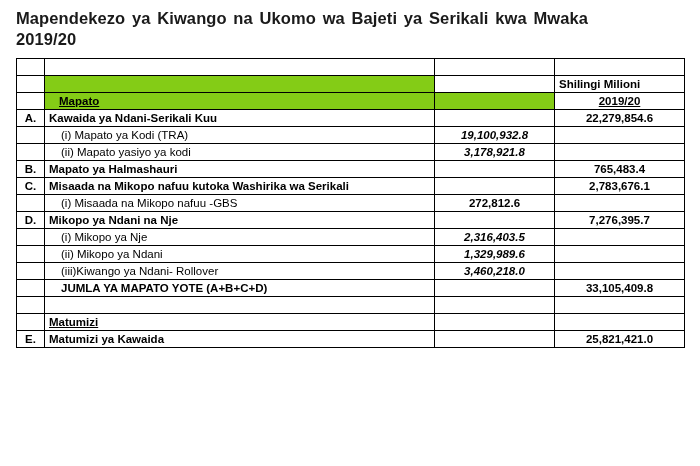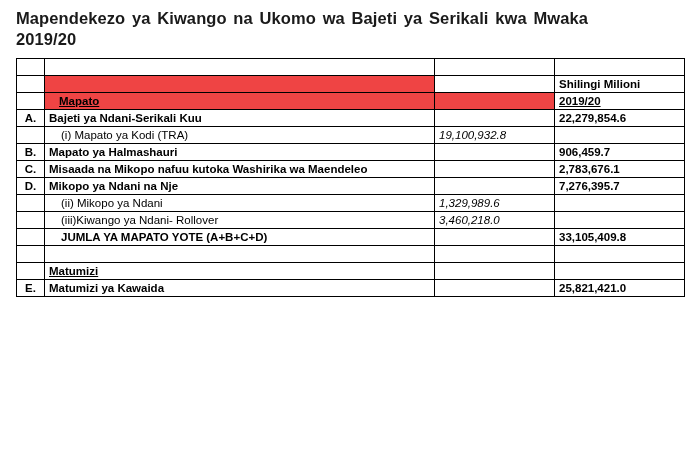--- a/index.html
+++ b/index.html
@@ -47,29 +47,29 @@
     overflow: hidden;
     white-space: nowrap;
   }
   col.c-code { width: 28px; }
   col.c-desc { width: 390px; }
   col.c-mid  { width: 120px; }
   col.c-val  { width: 130px; }
 
   .cell-code { text-align: center; font-weight: bold; font-size: 11.5px; }
   .cell-desc { text-align: left; }
-  .cell-mid  { text-align: left; font-style: italic; }
+  .cell-mid  { text-align: center; font-style: italic; font-weight: bold; }
   .cell-mid.plain { font-style: normal; }
-  .cell-val  { text-align: left; font-weight: bold; }
+  .cell-val  { text-align: center; font-weight: bold; }
 
   .bold { font-weight: bold; }
   .indent { padding-left: 16px !important; }
   .tight-indent { padding-left: 14px !important; }
   .underline-text { text-decoration: underline; }
-  .shaded { background: #ef4444; }
+  .shaded { background: #84cc16; }
   .row-head td { height: 18px; }
   .units-cell {
     text-align: left;
     font-weight: bold;
     margin-left: 8px;
   }
   .empty-row td { height: 17px; }
 </style>
 </head>
 <body>
@@ -100,50 +100,68 @@
       </tr>
       <tr class="row-head">
         <td></td>
         <td class="shaded cell-desc tight-indent bold underline-text">Mapato</td>
         <td class="shaded"></td>
         <td class="cell-val underline-text">2019/20</td>
       </tr>
 
       <tr>
         <td class="cell-code">A.</td>
-        <td class="cell-desc bold">Bajeti ya Ndani-Serikali Kuu</td>
+        <td class="cell-desc bold">Kawaida ya Ndani-Serikali Kuu</td>
         <td class="cell-mid"></td>
         <td class="cell-val">22,279,854.6</td>
       </tr>
       <tr>
         <td class="cell-code"></td>
         <td class="cell-desc indent">(i) Mapato ya Kodi (TRA)</td>
         <td class="cell-mid">19,100,932.8</td>
         <td class="cell-val"></td>
       </tr>
       <tr>
+        <td class="cell-code"></td>
+        <td class="cell-desc indent">(ii) Mapato yasiyo ya kodi</td>
+        <td class="cell-mid">3,178,921.8</td>
+        <td class="cell-val"></td>
+      </tr>
+      <tr>
         <td class="cell-code">B.</td>
         <td class="cell-desc bold">Mapato ya Halmashauri</td>
         <td class="cell-mid"></td>
-        <td class="cell-val">906,459.7</td>
+        <td class="cell-val">765,483.4</td>
       </tr>
       <tr>
         <td class="cell-code">C.</td>
-        <td class="cell-desc bold">Misaada na Mikopo nafuu kutoka Washirika wa Maendeleo</td>
+        <td class="cell-desc bold">Misaada na Mikopo nafuu kutoka Washirika wa Serikali</td>
         <td class="cell-mid"></td>
         <td class="cell-val">2,783,676.1</td>
+      </tr>
+      <tr>
+        <td class="cell-code"></td>
+        <td class="cell-desc indent">(i)  Misaada na Mikopo nafuu -GBS</td>
+        <td class="cell-mid plain">272,812.6</td>
+        <td class="cell-val"></td>
       </tr>
       <tr>
         <td class="cell-code">D.</td>
         <td class="cell-desc bold">Mikopo ya Ndani na Nje</td>
         <td class="cell-mid"></td>
         <td class="cell-val">7,276,395.7</td>
       </tr>
       <tr>
         <td class="cell-code"></td>
+        <td class="cell-desc indent">(i) Mikopo ya Nje</td>
+        <td class="cell-mid">2,316,403.5</td>
+        <td class="cell-val"></td>
+      </tr>
+      <tr>
+        <td class="cell-code"></td>
         <td class="cell-desc indent">(ii) Mikopo ya Ndani</td>
         <td class="cell-mid">1,329,989.6</td>
         <td class="cell-val"></td>
       </tr>
       <tr>
         <td class="cell-code"></td>
         <td class="cell-desc indent">(iii)Kiwango ya Ndani- Rollover</td>
         <td class="cell-mid">3,460,218.0</td>
         <td class="cell-val"></td>
       </tr>

